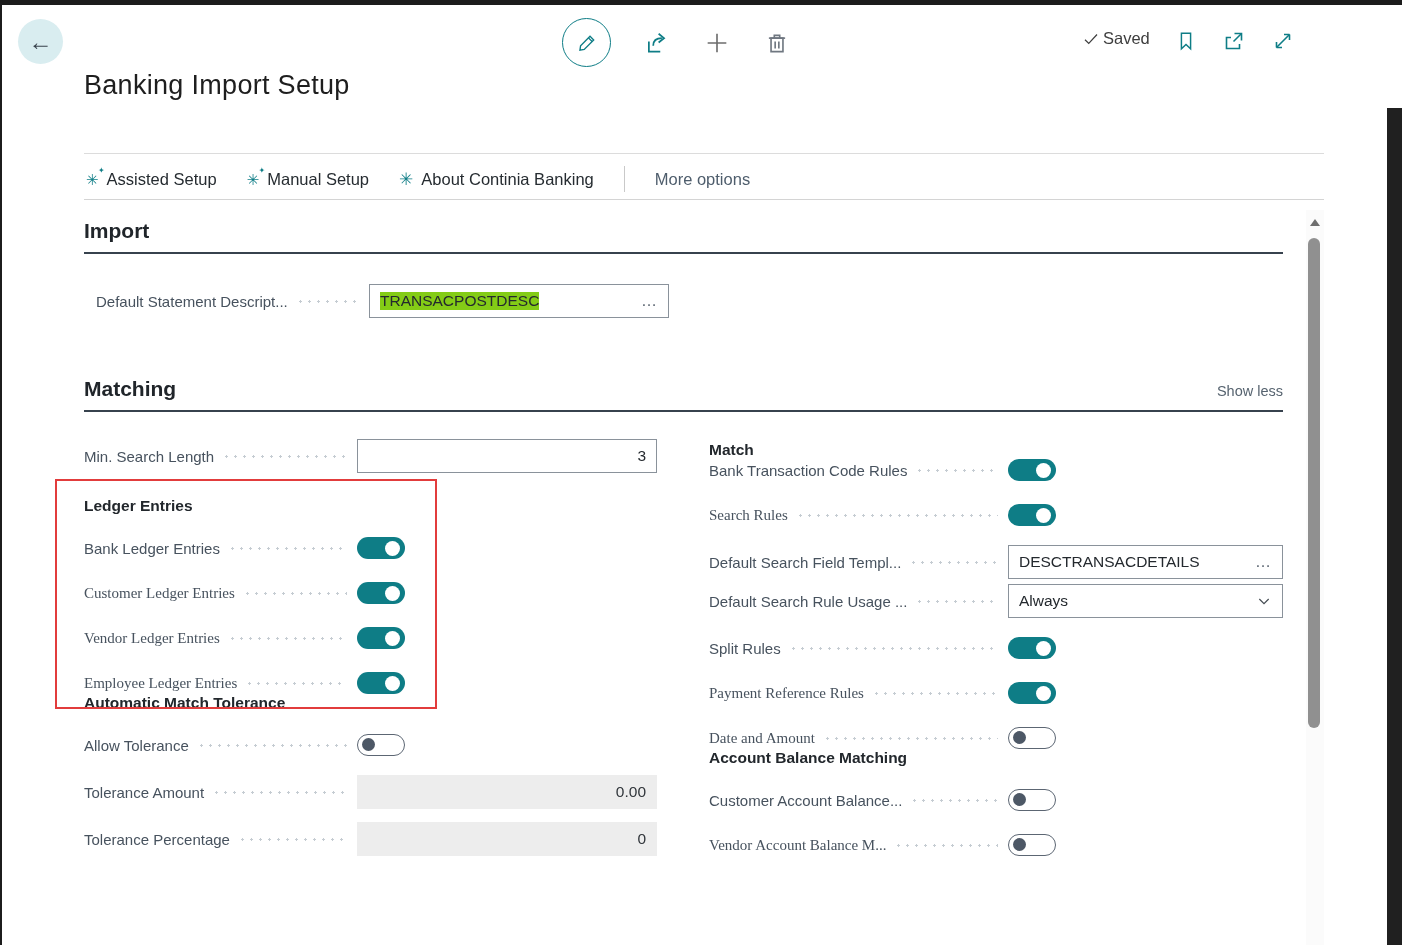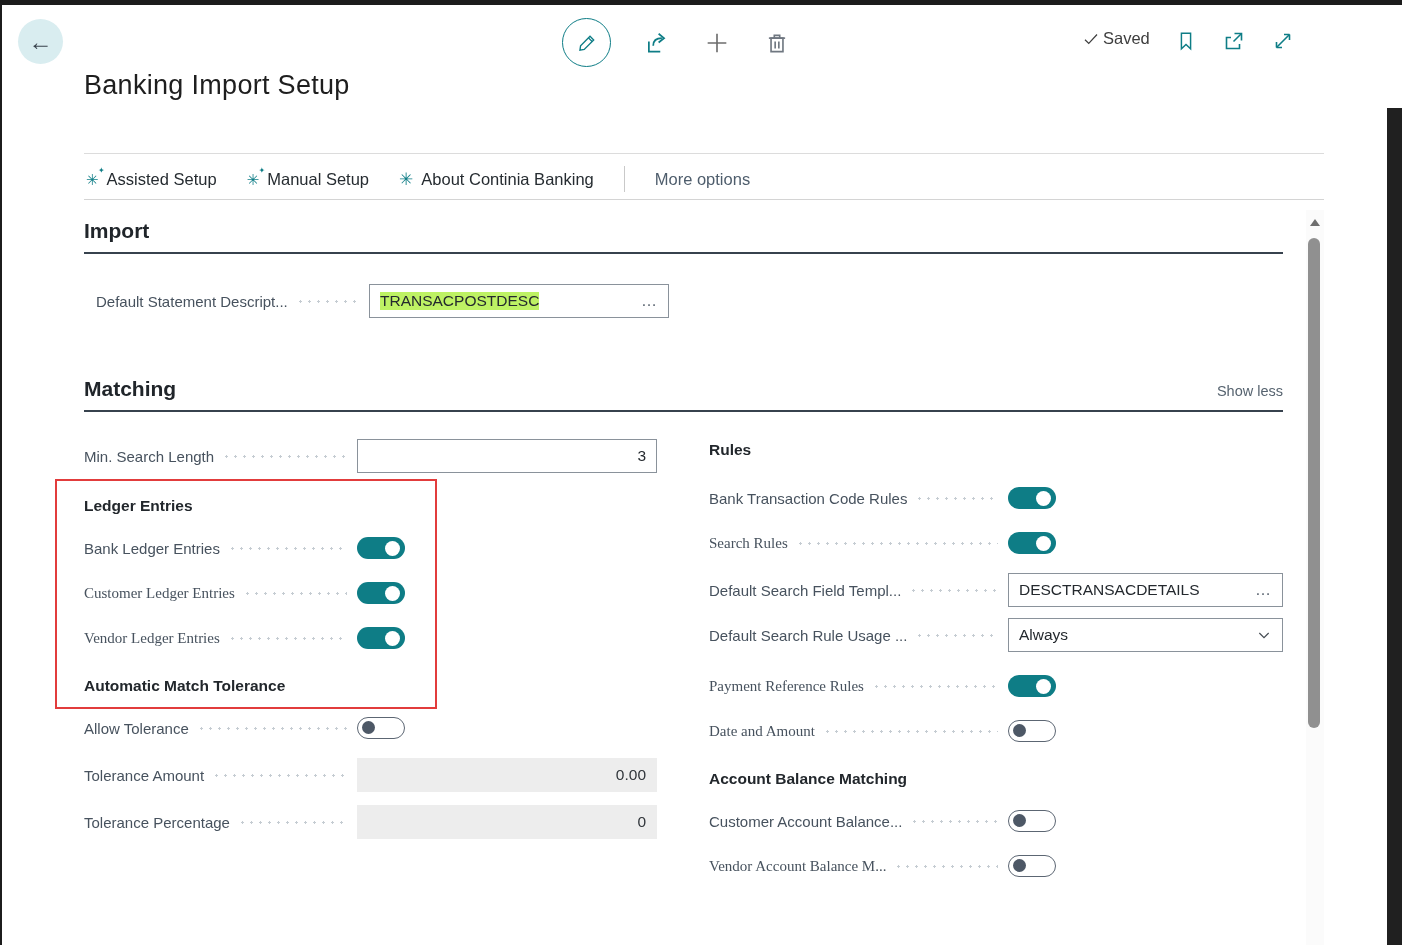--- a/index.html
+++ b/index.html
@@ -50,21 +50,21 @@
   .flabel{font-size:15px;color:#47525e;white-space:nowrap;}
   .leader{flex:1;height:3px;margin:0 10px 0 8px;background-image:radial-gradient(circle,#c5ccd2 1.1px,transparent 1.4px);
     background-size:9px 3px;background-repeat:repeat-x;background-position:0 50%;}
   .control{flex:none;display:flex;align-items:center;}
   .control.w300{width:300px;} .control.w297{width:275px;}
   .tbox{width:100%;height:34px;border:1px solid #8a929b;background:#fff;display:flex;
     align-items:center;padding:0 10px;box-sizing:border-box;font-size:15.5px;color:#24292e;}
   .tbox .dots{margin-left:auto;color:#5a6470;font-size:16px;letter-spacing:1px;cursor:pointer;}
   .tbox.num{justify-content:flex-end;}
   .tbox.disabled{background:#ededed;border-color:#ededed;justify-content:flex-end;color:#31363b;}
-  .selhl{background:#bef264;}
+  .selhl{background:#84cc16;}
   .grouplabel{font-size:15.5px;font-weight:700;color:#22272c;}
   .chev{margin-left:auto;cursor:pointer;display:flex;align-items:center;}
 
   
   .toggle{position:relative;display:inline-block;width:48px;height:22px;border-radius:11px;cursor:pointer;box-sizing:border-box;}
   .toggle.on{background:#0e7d86;}
   .toggle.on .knob{position:absolute;top:3.5px;right:5px;width:15px;height:15px;border-radius:50%;background:#fff;}
   .toggle.off{background:#fff;border:1.5px solid #5c6673;}
   .toggle.off .knob{position:absolute;top:3px;left:4px;width:13px;height:13px;border-radius:50%;background:#4d5866;}
 
@@ -72,22 +72,22 @@
   .red-box{position:absolute;left:55px;top:479px;width:378px;height:226px;
     border:2px solid #e23c3c;pointer-events:none;}
 
   
   .scroll-track{position:absolute;left:1306px;top:210px;width:18px;height:735px;background:#fbfbfb;}
   .scroll-up{position:absolute;left:1310px;top:219px;width:0;height:0;
     border-left:5px solid transparent;border-right:5px solid transparent;border-bottom:7px solid #6f6f6f;}
   .scroll-thumb{position:absolute;left:1308px;top:238px;width:12px;height:490px;background:#909090;border-radius:6px;}
 
   
-  .mt11{margin-top:11px;}.mt13{margin-top:13px;}.mt19{margin-top:19px;}
-  .mt22{margin-top:22px;}.mt24{margin-top:24px;}.mt25{margin-top:23px;font-family:Liberation Serif, serif;}.mt28{margin-top:28px;}
+  .mt11{margin-top:5px;}.mt13{margin-top:13px;}.mt19{margin-top:19px;}
+  .mt22{margin-top:22px;}.mt24{margin-top:24px;}.mt25{margin-top:23px;font-family:Liberation Serif, serif;}.mt28{}
   svg{display:block;}
 </style>
 </head>
 <body>
 
 <div class="screen">
 
   <div class="topbar"></div>
   <div class="edge-left"></div>
   <div class="edge-right-strip"></div>
@@ -245,20 +245,29 @@
     </div>
     <div class="frow mt25">
       <span class="flabel">Vendor Ledger Entries</span>
       <span class="leader"></span>
       <span class="control w300">
           <span class="toggle on">
             <span class="knob"></span>
           </span>
         </span>
     </div>
+    <div class="frow mt25">
+      <span class="flabel">Employee Ledger Entries</span>
+      <span class="leader"></span>
+      <span class="control w300">
+          <span class="toggle on">
+            <span class="knob"></span>
+          </span>
+        </span>
+    </div>
 
     <div class="grouplabel mt28">Automatic Match Tolerance</div>
 
     <div class="frow mt22">
       <span class="flabel">Allow Tolerance</span>
       <span class="leader"></span>
       <span class="control w300">
           <span class="toggle off">
             <span class="knob"></span>
           </span>
@@ -278,21 +287,21 @@
       <span class="leader"></span>
       <span class="control w300">
         <span class="tbox disabled">
           <span>0</span>
         </span>
       </span>
     </div>
   </div>
 
   <div class="col" style="left:709px;top:441px;width:574px;">
-    <div class="grouplabel">Rules</div>
+    <div class="grouplabel">Match</div>
 
     <div class="frow mt28">
       <span class="flabel">Bank Transaction Code Rules</span>
       <span class="leader"></span>
       <span class="control w297">
           <span class="toggle on">
             <span class="knob"></span>
           </span>
         </span>
     </div>
@@ -322,20 +331,29 @@
         <span class="tbox">
           <span>Always</span>
           <span class="chev">
             <svg width="16" height="16" viewBox="0 0 24 24" fill="none" stroke="#454c53" stroke-width="1.8">
                 <path d="M5 9 L12 16 L19 9"></path>
               </svg>
           </span>
         </span>
       </span>
     </div>
+    <div class="frow mt19">
+      <span class="flabel">Split Rules</span>
+      <span class="leader"></span>
+      <span class="control w297">
+          <span class="toggle on">
+            <span class="knob"></span>
+          </span>
+        </span>
+    </div>
     <div class="frow mt25">
       <span class="flabel">Payment Reference Rules</span>
       <span class="leader"></span>
       <span class="control w297">
           <span class="toggle on">
             <span class="knob"></span>
           </span>
         </span>
     </div>
     <div class="frow mt25">

